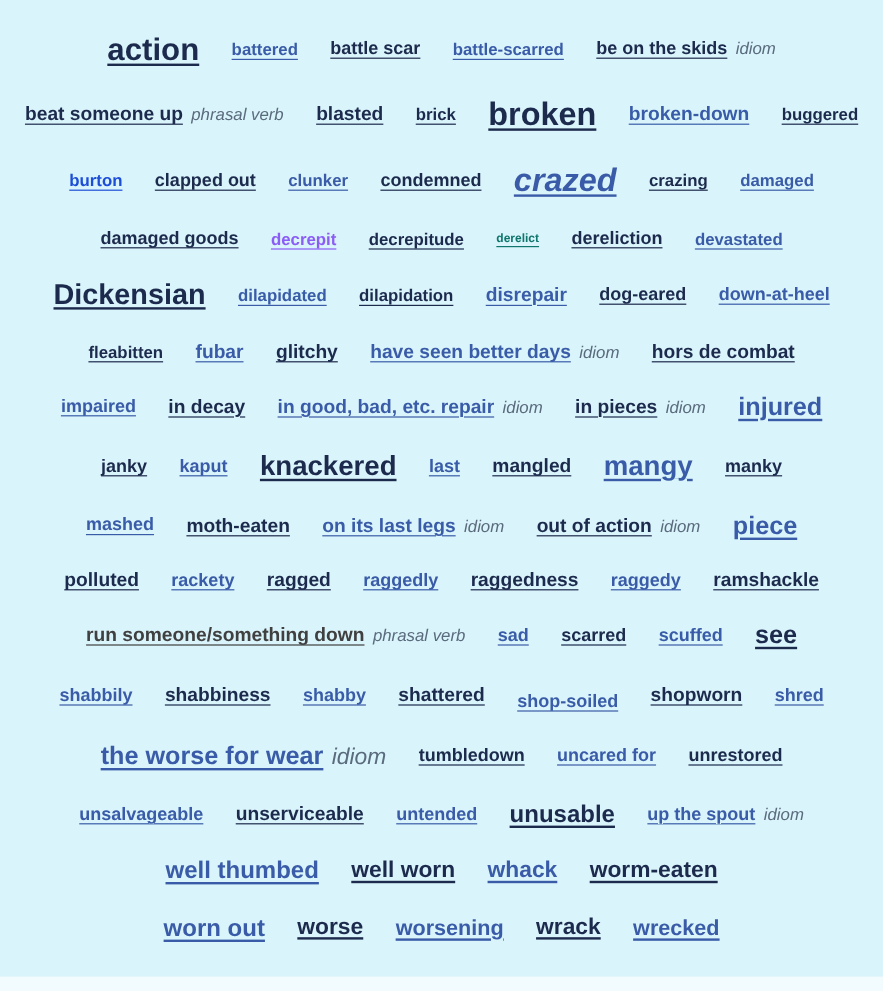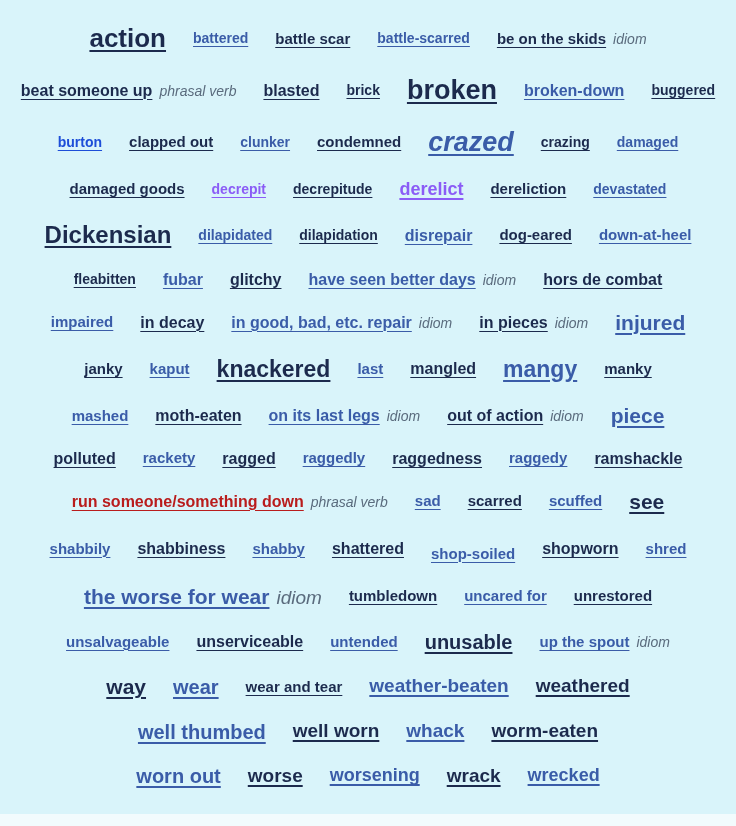--- a/index.html
+++ b/index.html
@@ -104,21 +104,21 @@
       <span class="word-group">
         <a class="word" style="font-size: 15px; color: rgb(28, 42, 77);">damaged goods</a>
       </span>
       <span class="word-group">
         <a class="word" style="font-size: 14px; color: #8b5cf6;">decrepit</a>
       </span>
       <span class="word-group">
         <a class="word" style="font-size: 14px; color: rgb(28, 42, 77);">decrepitude</a>
       </span>
       <span class="word-group">
-        <a class="word" style="font-size: 18px; color: #8b5cf6;">derelict</a>
+        <a class="word" style="font-size: 10px; color: #0f766e;">derelict</a>
       </span>
       <span class="word-group">
         <a class="word" style="font-size: 15px; color: rgb(28, 42, 77);">dereliction</a>
       </span>
       <span class="word-group">
         <a class="word" style="font-size: 14px; color: rgb(58, 92, 168);">devastated</a>
       </span>
     </div>
     <div class="row">
       <span class="word-group">
@@ -237,21 +237,21 @@
       </span>
       <span class="word-group">
         <a class="word" style="font-size: 15px; color: rgb(58, 92, 168);">raggedy</a>
       </span>
       <span class="word-group">
         <a class="word" style="font-size: 16px; color: rgb(28, 42, 77);">ramshackle</a>
       </span>
     </div>
     <div class="row">
       <span class="word-group">
-        <a class="word" style="font-size: 16px; color: #b91c1c; text-align: center;">run someone/something down</a>
+        <a class="word" style="font-size: 16px; color: #404040; text-align: center;">run someone/something down</a>
         <span class="note" style="font-size: 14px; color: rgb(90, 107, 125);">phrasal verb</span>
       </span>
       <span class="word-group">
         <a class="word" style="font-size: 15px; color: rgb(58, 92, 168);">sad</a>
       </span>
       <span class="word-group">
         <a class="word" style="font-size: 15px; color: rgb(28, 42, 77);">scarred</a>
       </span>
       <span class="word-group">
         <a class="word" style="font-size: 15px; color: rgb(58, 92, 168);">scuffed</a>
@@ -307,37 +307,20 @@
       </span>
       <span class="word-group">
         <a class="word" style="font-size: 15px; color: rgb(58, 92, 168);">untended</a>
       </span>
       <span class="word-group">
         <a class="word" style="font-size: 20px; color: rgb(28, 42, 77);">unusable</a>
       </span>
       <span class="word-group">
         <a class="word" style="font-size: 15px; color: rgb(58, 92, 168);">up the spout</a>
         <span class="note" style="font-size: 14px; color: rgb(90, 107, 125);">idiom</span>
-      </span>
-    </div>
-    <div class="row">
-      <span class="word-group">
-        <a class="word" style="font-size: 21px; color: rgb(28, 42, 77);">way</a>
-      </span>
-      <span class="word-group">
-        <a class="word" style="font-size: 20px; color: rgb(58, 92, 168);">wear</a>
-      </span>
-      <span class="word-group">
-        <a class="word" style="font-size: 15px; color: rgb(28, 42, 77);">wear and tear</a>
-      </span>
-      <span class="word-group">
-        <a class="word" style="font-size: 19px; color: rgb(58, 92, 168);">weather-beaten</a>
-      </span>
-      <span class="word-group">
-        <a class="word" style="font-size: 19px; color: rgb(28, 42, 77);">weathered</a>
       </span>
     </div>
     <div class="row">
       <span class="word-group">
         <a class="word" style="font-size: 20px; color: rgb(58, 92, 168);">well thumbed</a>
       </span>
       <span class="word-group">
         <a class="word" style="font-size: 19px; color: rgb(28, 42, 77);">well worn</a>
       </span>
       <span class="word-group">

